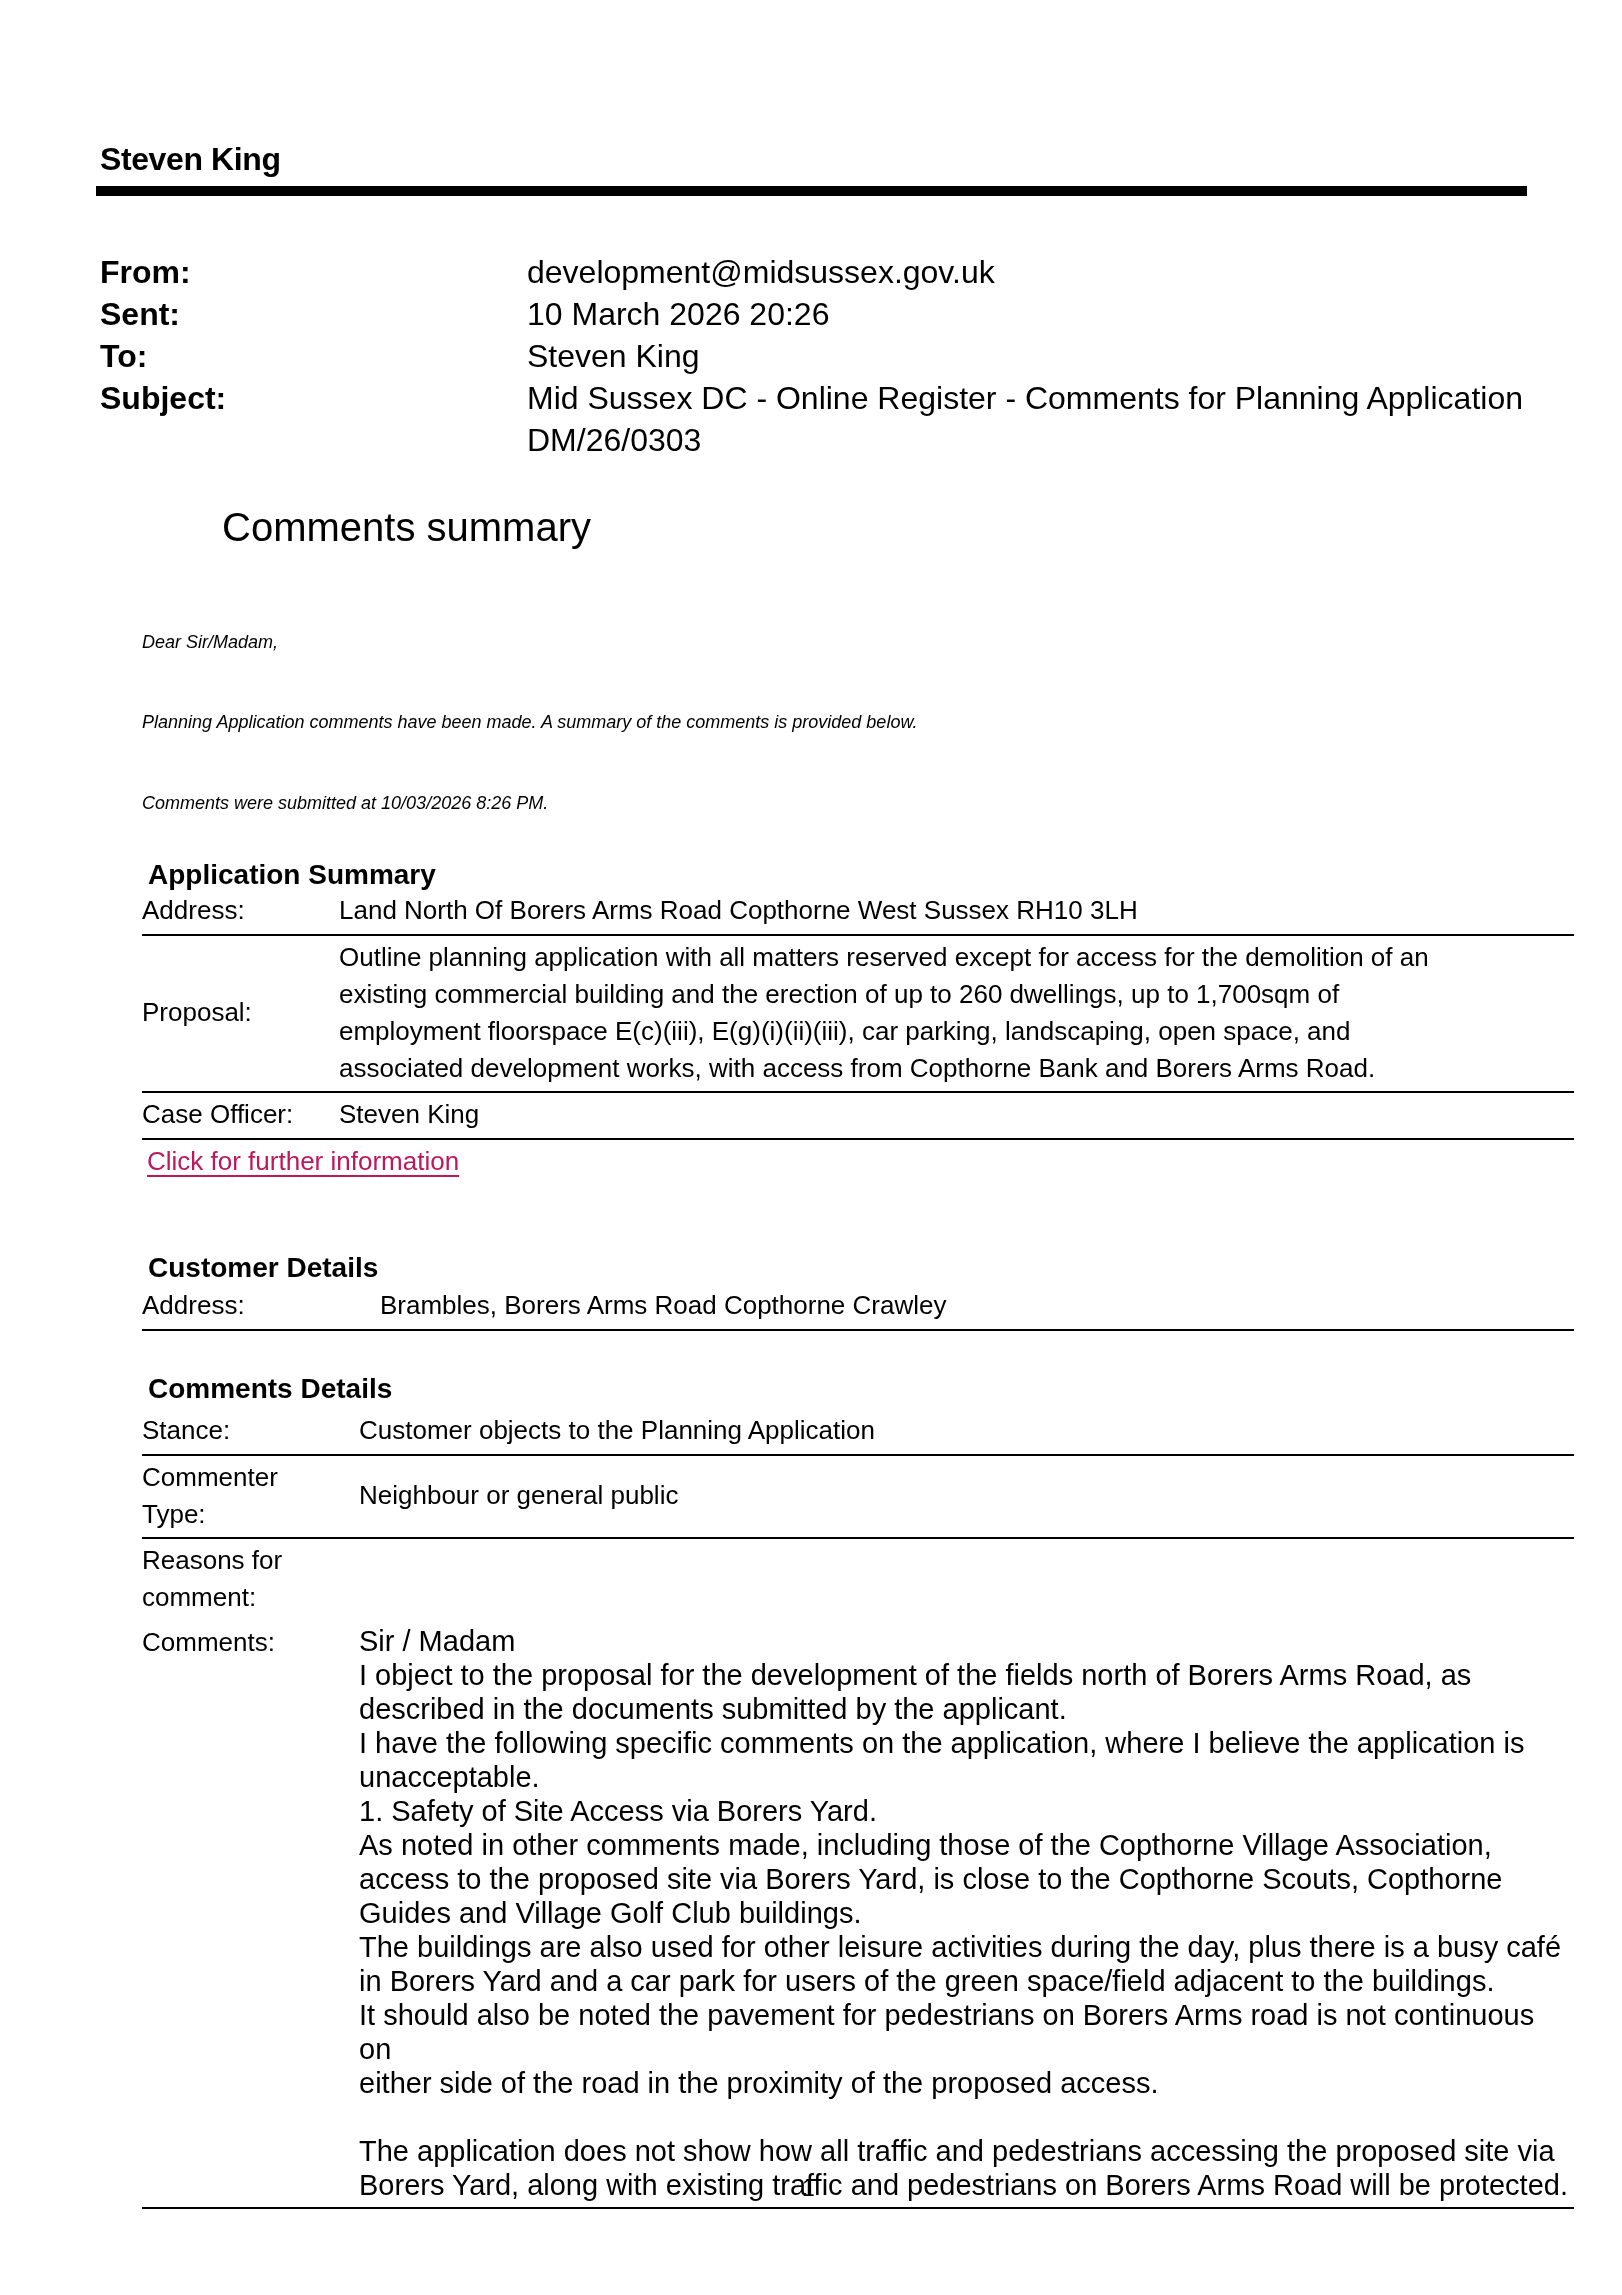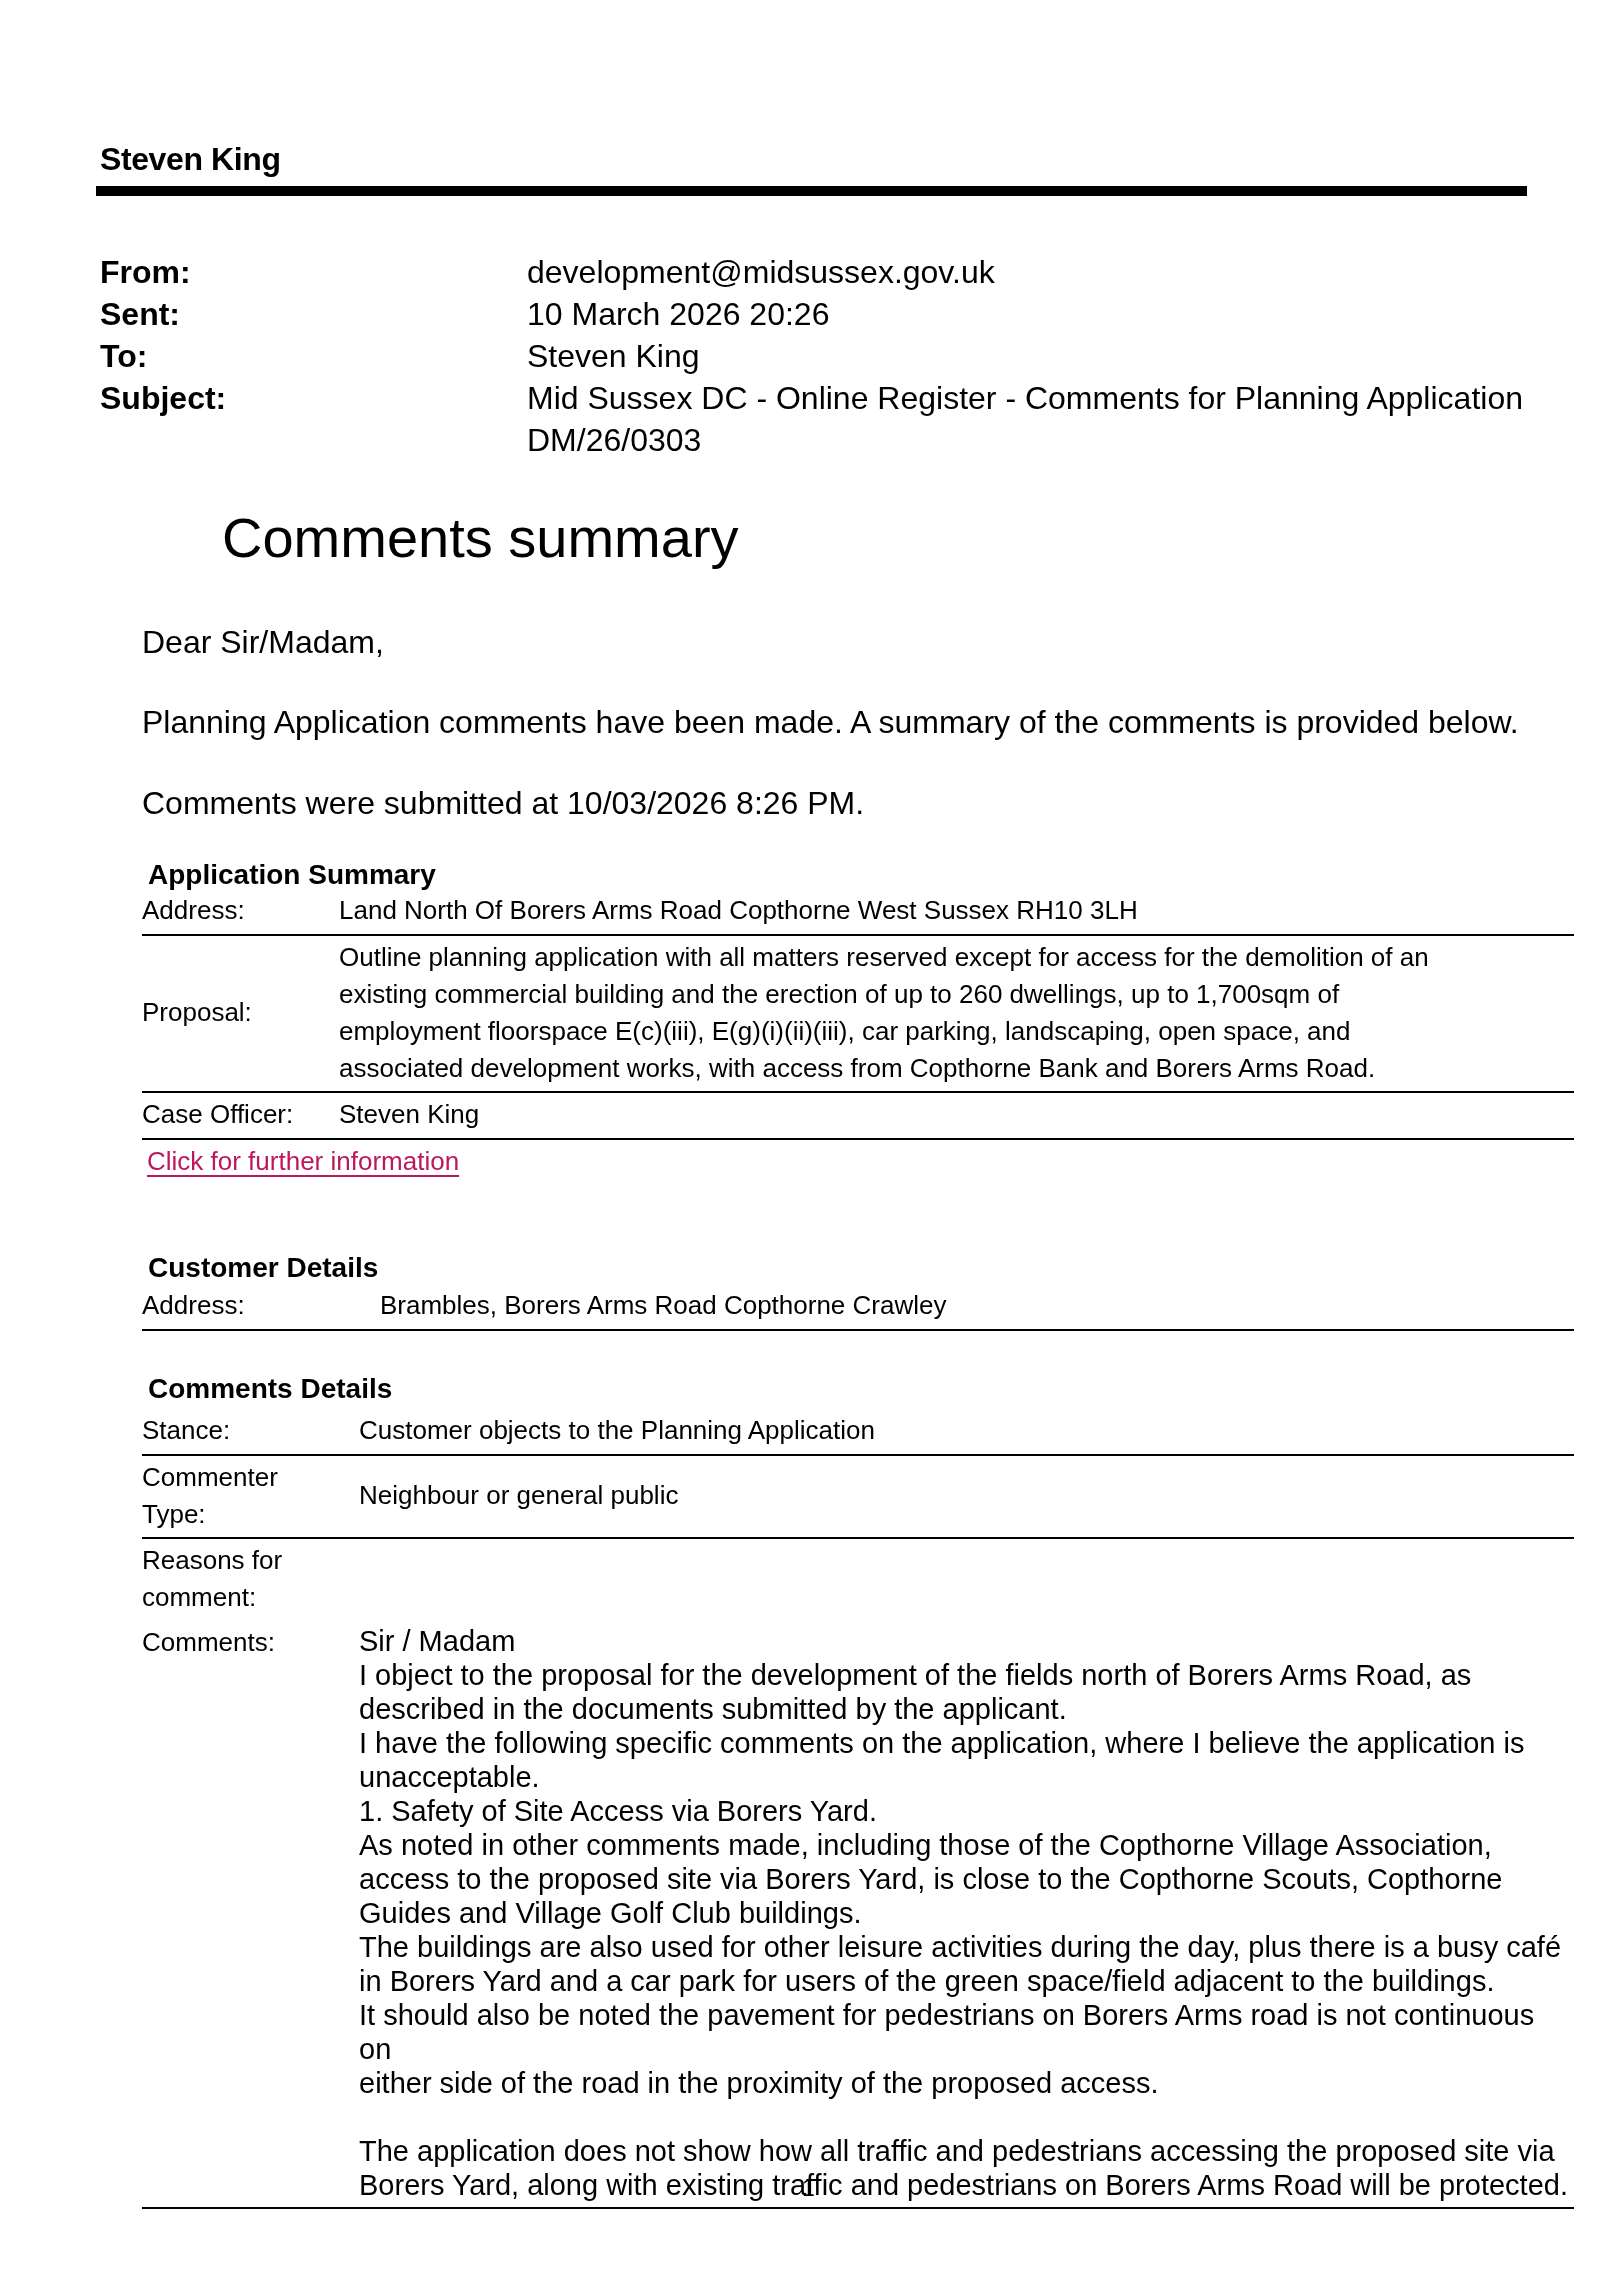--- a/index.html
+++ b/index.html
@@ -55,31 +55,32 @@
   }
   .meta-value {
     white-space: pre-line;
   }
 
   
   .doc-title {
     position: absolute;
     left: 222px;
     top: 505px;
-    font-size: 56px;
+    font-size: 40px;
     font-weight: 400;
   }
 
   
   .intro-line {
     position: absolute;
     left: 142px;
-    font-size: 32px;
+    font-size: 18px;
     line-height: 32px;
     white-space: nowrap;
+    font-style: italic;
   }
   .intro-1 { top: 626px; }
   .intro-2 { top: 706px; }
   .intro-3 { top: 787px; }
 
   
   .section-heading {
     position: absolute;
     left: 148px;
     font-size: 28px;

